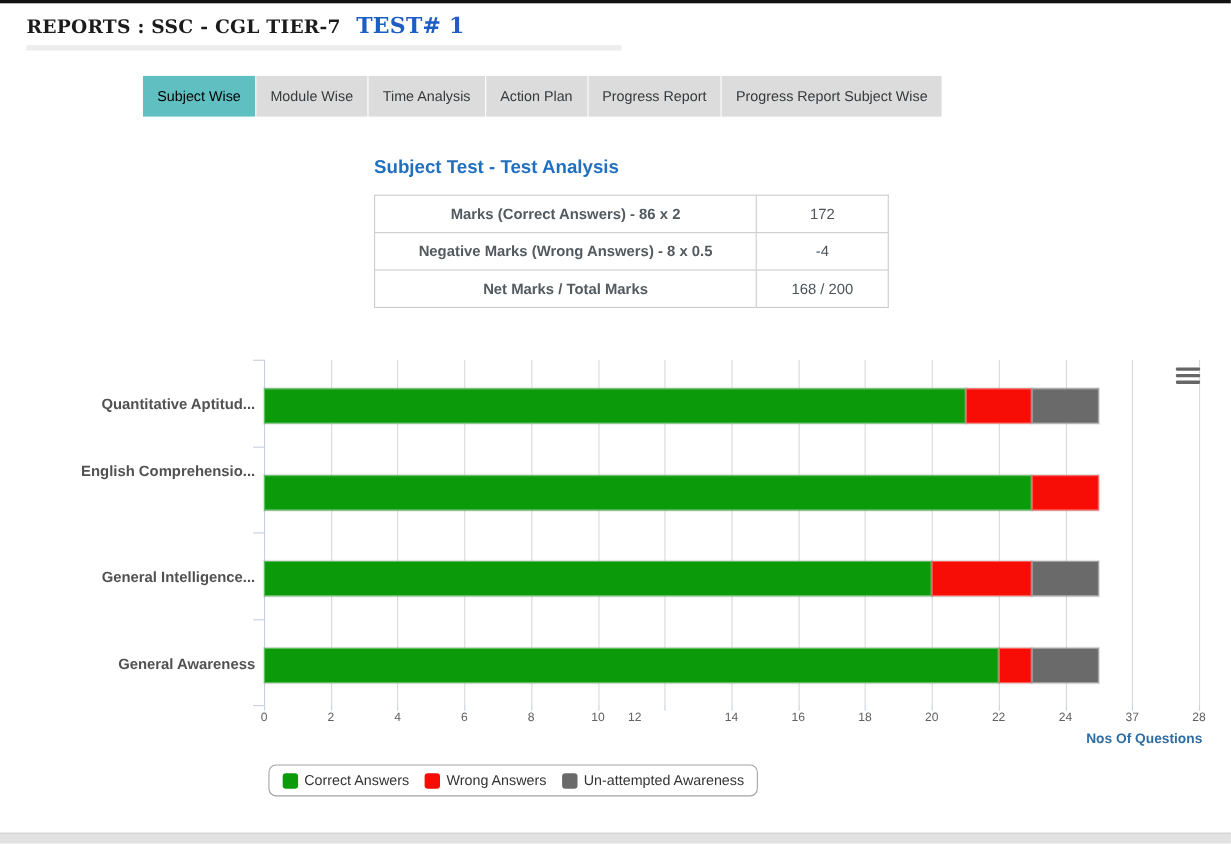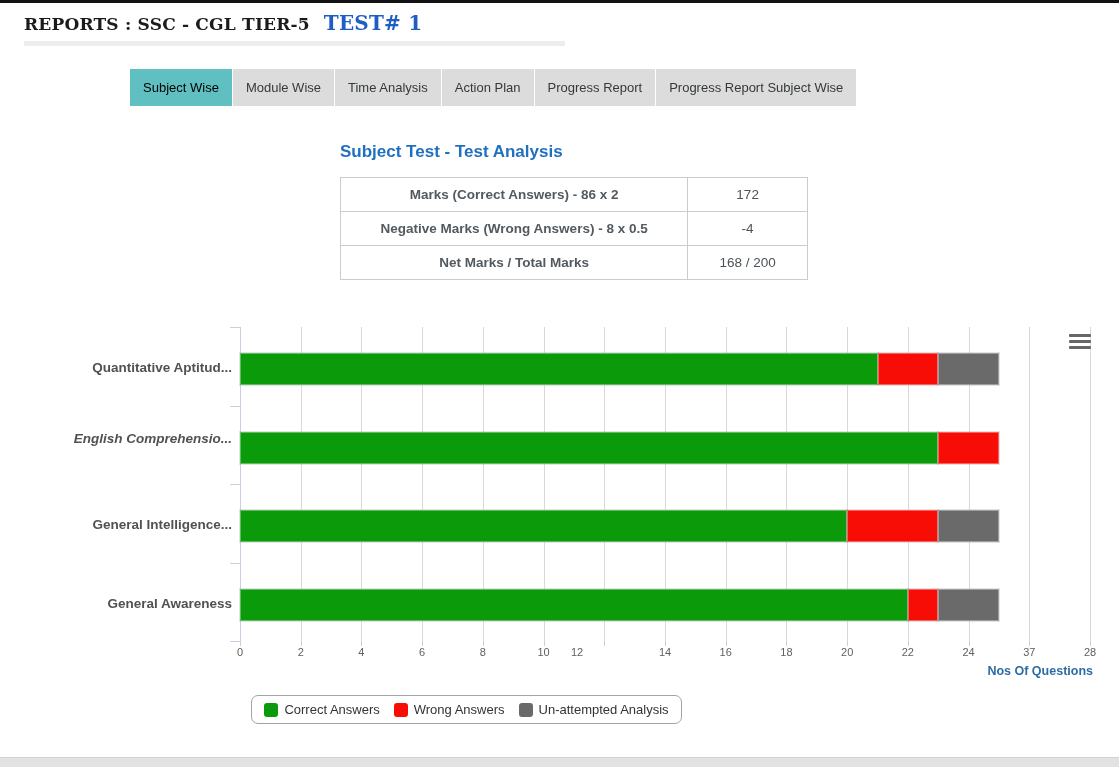--- a/index.html
+++ b/index.html
@@ -51,21 +51,21 @@
 
   .bottombar { position: absolute; left: 0; top: 757px; width: 1119px; height: 10px;
                background: #e2e2e2; border-top: 1px solid #d2d2d2; }
 </style>
 </head>
 <body>
 
 <div class="topline"></div>
 
 <div class="header">
-  <span>REPORTS : SSC - CGL TIER-5</span><span class="test">TEST# 1</span>
+  <span>REPORTS : SSC - CGL TIER-7</span><span class="test">TEST# 1</span>
 </div>
 
 <div class="divider"></div>
 
 <div class="tabs">
   <div class="tab active">Subject Wise</div>
   <div class="tab">Module Wise</div>
   <div class="tab">Time Analysis</div>
   <div class="tab">Action Plan</div>
   <div class="tab">Progress Report</div>
@@ -139,21 +139,21 @@
     <div class="axisline" style="left: 240px; top: 7px; height: 314px;"></div>
     <div class="ytick" style="left: 230px; top: 7px;"></div>
     <div class="ytick" style="left: 230px; top: 85.5px;"></div>
     <div class="ytick" style="left: 230px; top: 164px;"></div>
     <div class="ytick" style="left: 230px; top: 242.5px;"></div>
     <div class="ytick" style="left: 230px; top: 321px;"></div>
     <div class="cat-label" style="top: 40px;">Quantitative Aptitud...</div>
     <div class="bar-seg" style="left: 240px; top: 33px; width: 637.5px; background: rgb(10, 154, 10);"></div>
     <div class="bar-seg" style="left: 877.5px; top: 33px; width: 60.7143px; background: rgb(247, 13, 6);"></div>
     <div class="bar-seg" style="left: 938.214px; top: 33px; width: 60.7143px; background: rgb(106, 106, 106);"></div>
-    <div class="cat-label" style="top: 111px; font-style: italic;">English Comprehensio...</div>
+    <div class="cat-label" style="top: 101px;">English Comprehensio...</div>
     <div class="bar-seg" style="left: 240px; top: 111.5px; width: 698.214px; background: rgb(10, 154, 10);"></div>
     <div class="bar-seg" style="left: 938.214px; top: 111.5px; width: 60.7143px; background: rgb(247, 13, 6);"></div>
     <div class="cat-label" style="top: 197px;">General Intelligence...</div>
     <div class="bar-seg" style="left: 240px; top: 190px; width: 607.143px; background: rgb(10, 154, 10);"></div>
     <div class="bar-seg" style="left: 847.143px; top: 190px; width: 91.0714px; background: rgb(247, 13, 6);"></div>
     <div class="bar-seg" style="left: 938.214px; top: 190px; width: 60.7143px; background: rgb(106, 106, 106);"></div>
     <div class="cat-label" style="top: 275.5px;">General Awareness</div>
     <div class="bar-seg" style="left: 240px; top: 268.5px; width: 667.857px; background: rgb(10, 154, 10);"></div>
     <div class="bar-seg" style="left: 907.857px; top: 268.5px; width: 30.3571px; background: rgb(247, 13, 6);"></div>
     <div class="bar-seg" style="left: 938.214px; top: 268.5px; width: 60.7143px; background: rgb(106, 106, 106);"></div>
@@ -170,18 +170,18 @@
       <div class="item">
         <span class="swatch" style="background: rgb(10, 154, 10);"></span>
         <span>Correct Answers</span>
       </div>
       <div class="item">
         <span class="swatch" style="background: rgb(247, 13, 6);"></span>
         <span>Wrong Answers</span>
       </div>
       <div class="item">
         <span class="swatch" style="background: rgb(106, 106, 106);"></span>
-        <span>Un-attempted Analysis</span>
+        <span>Un-attempted Awareness</span>
       </div>
     </div>
 </div>
 
 <div class="bottombar"></div>
 
 </body></html>

